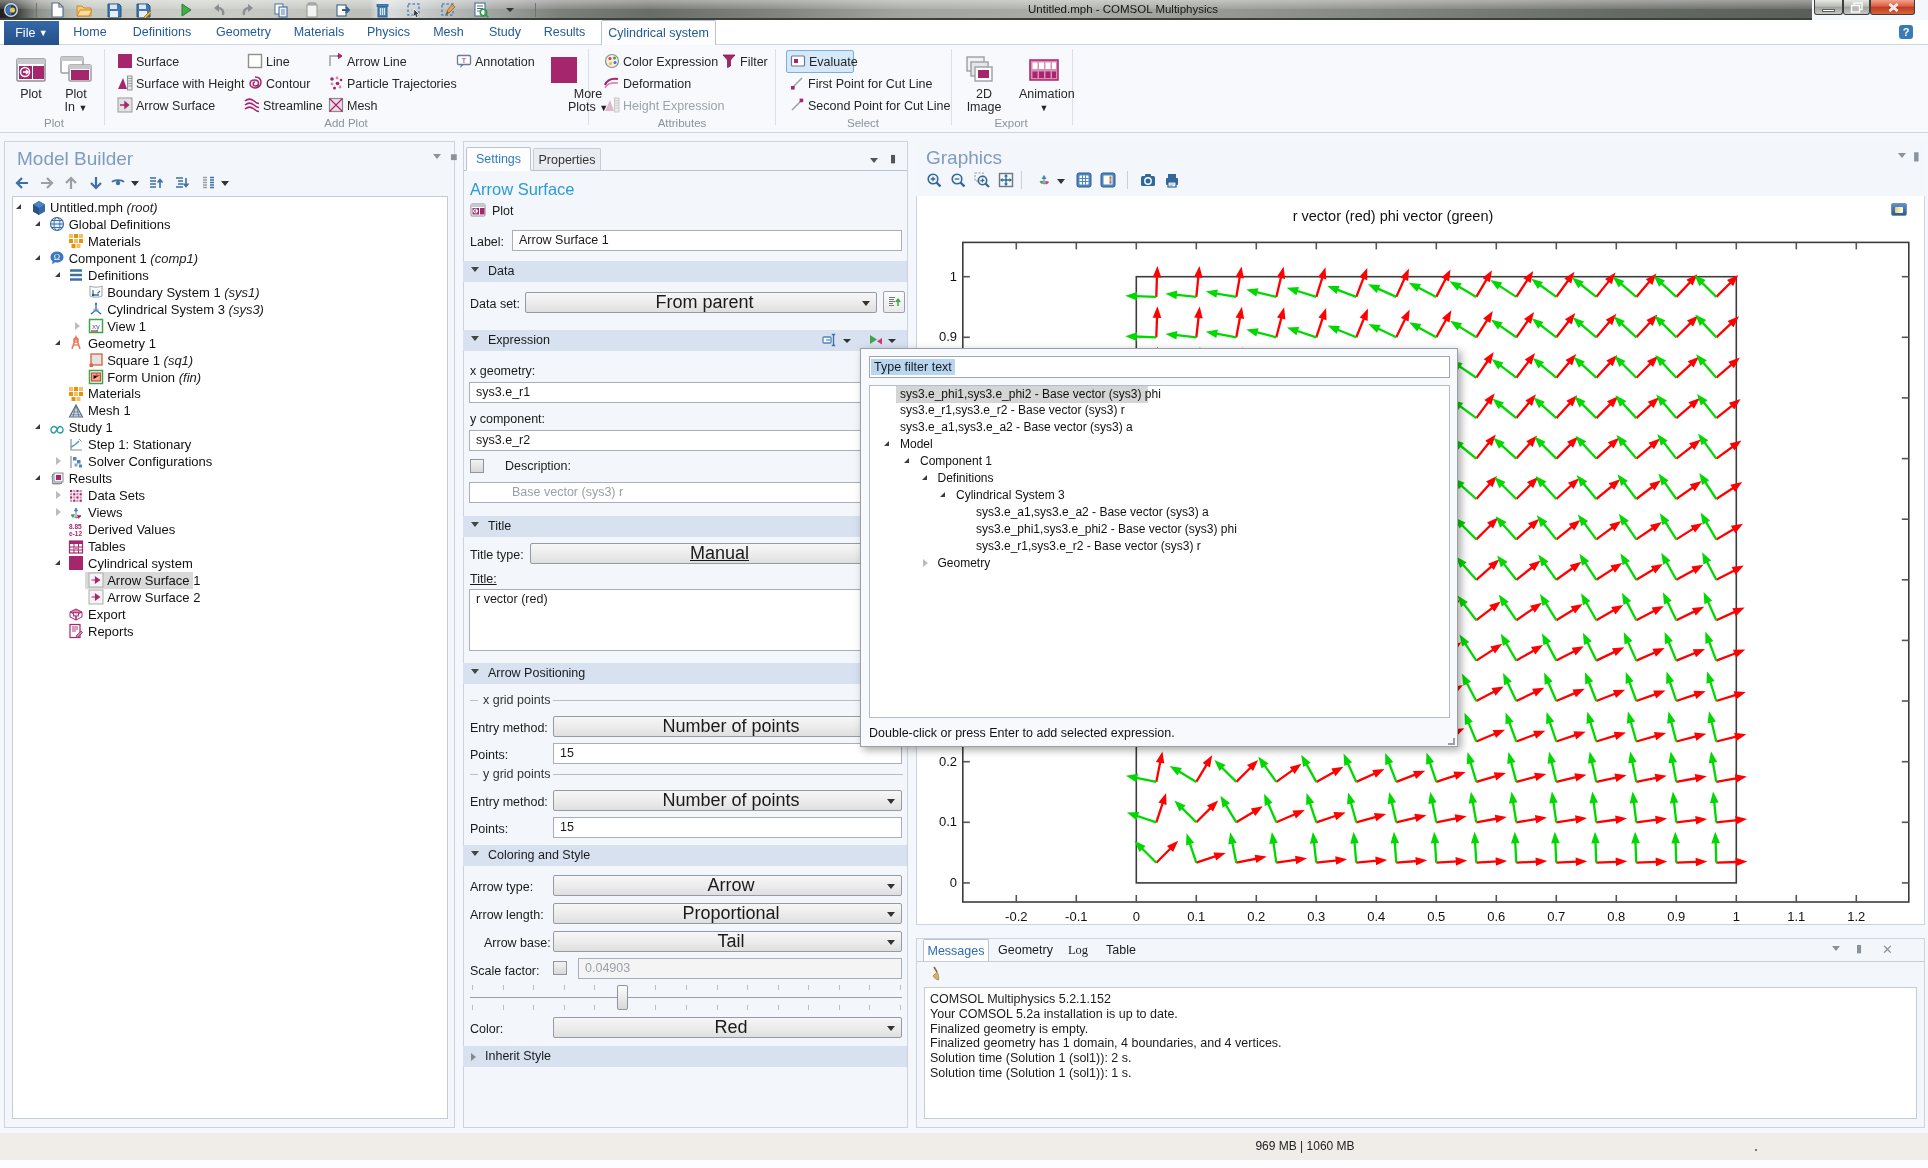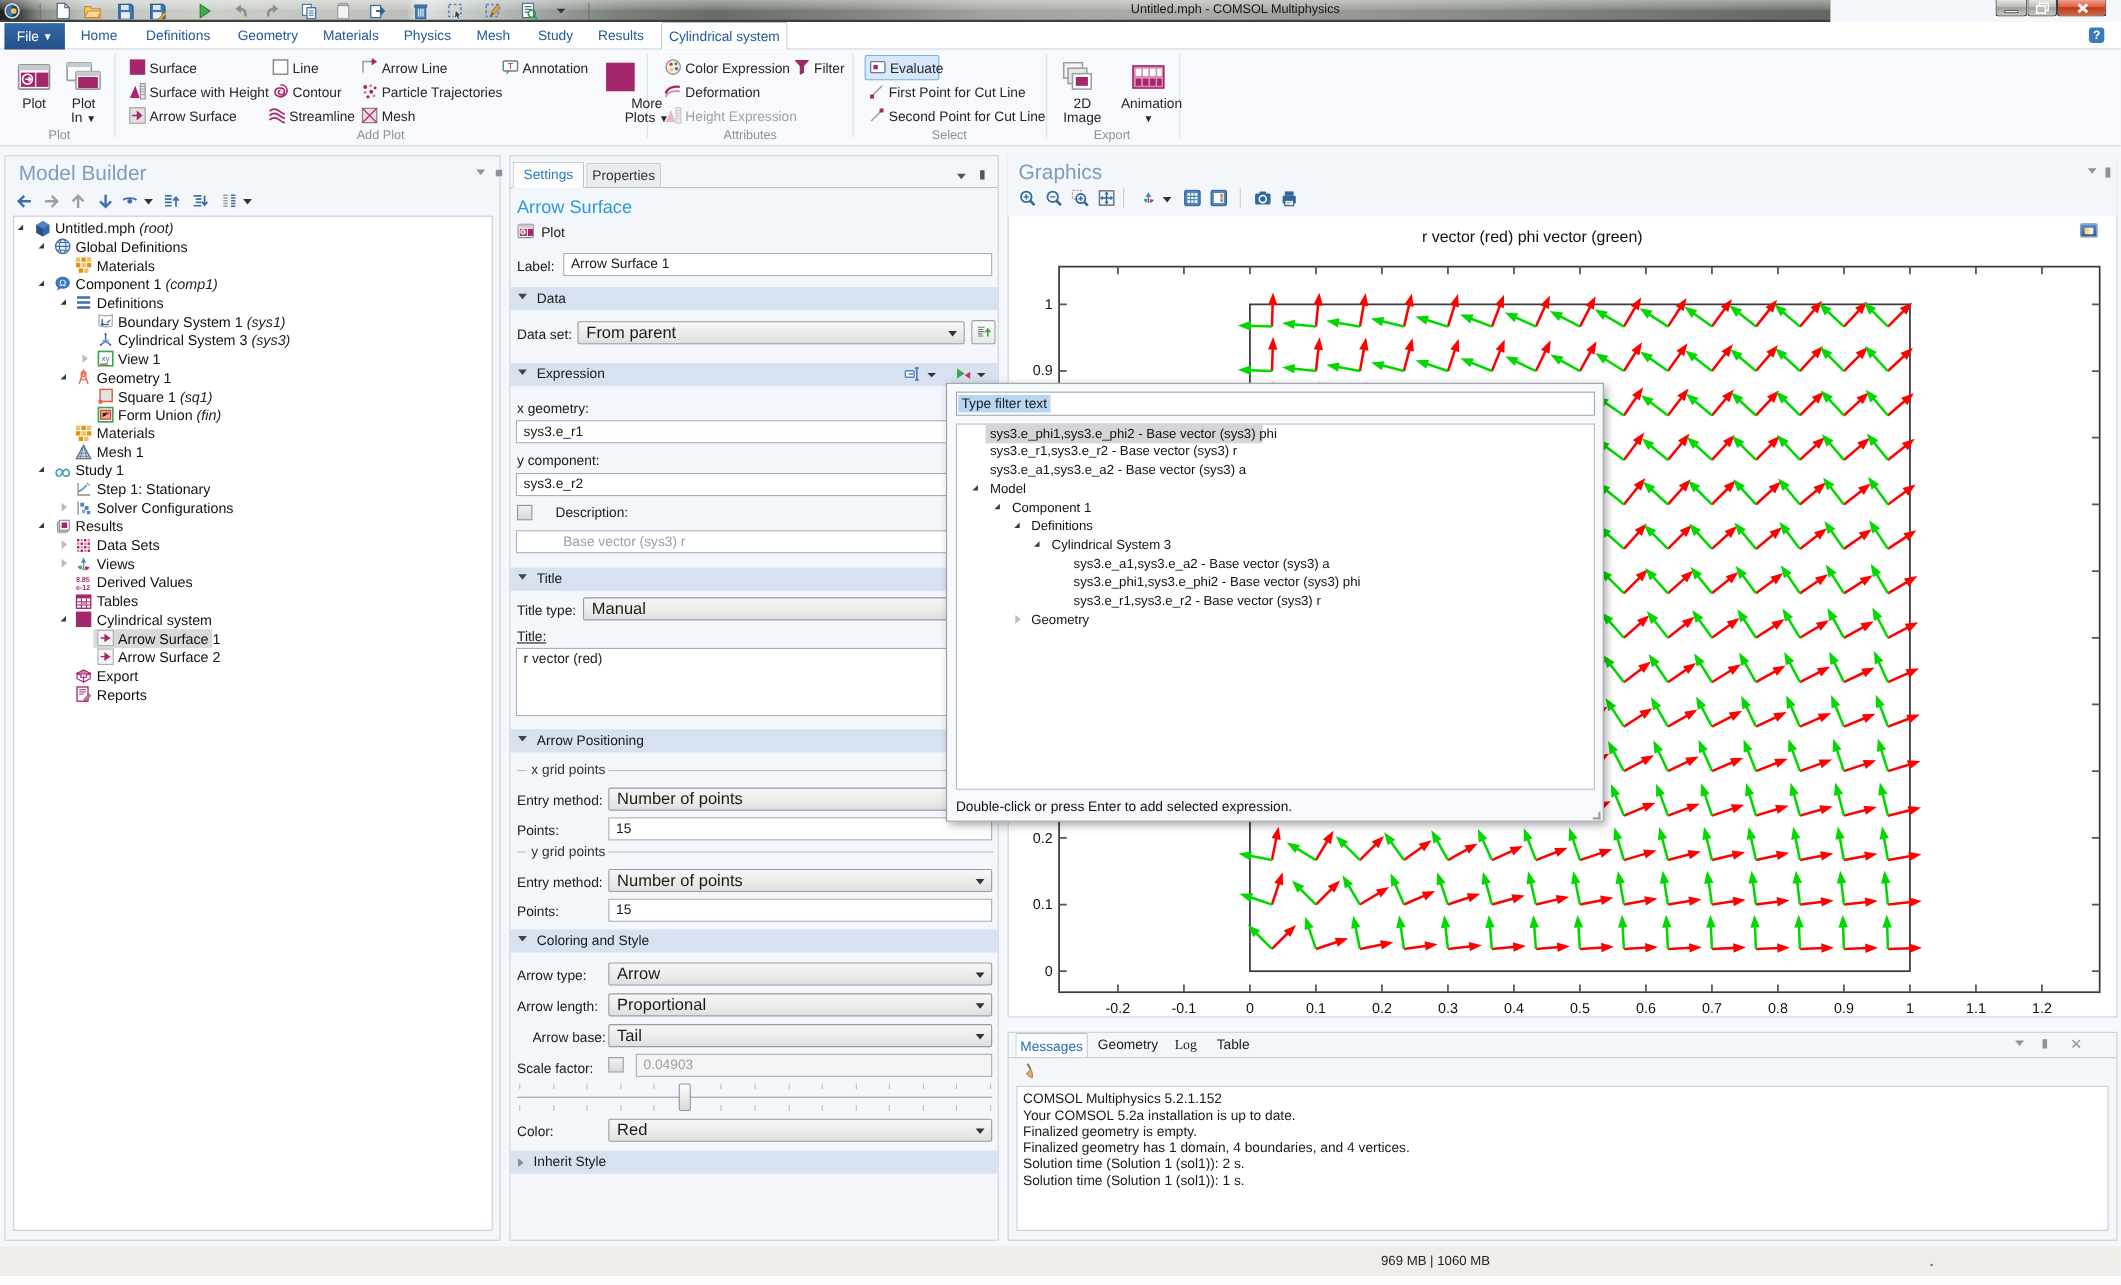--- a/index.html
+++ b/index.html
@@ -1,18 +1,18 @@
 <!DOCTYPE html>
 <html><head><meta charset="utf-8"><title>COMSOL</title>
 <style>
 *{margin:0;padding:0;box-sizing:border-box;}
 html,body{width:1928px;height:1168px;overflow:hidden;}
 body{font-family:"Liberation Sans",sans-serif;font-size:12.5px;color:#1a1a1a;background:#f4f7fb;position:relative;}
 .abs{position:absolute;}
-.titlebar{left:0;top:0;width:1664px;height:20px;border-bottom:0;box-shadow:inset 0 -2px 0 #3c3f3a;
+.titlebar{left:0;top:0;width:1812px;height:20px;border-bottom:0;box-shadow:inset 0 -2px 0 #3c3f3a;
  background:linear-gradient(to right,#1f201e 0px,#31342f 14px,#8d918b 38px,#c2c5bf 80px,#cbcec8 200px,#bcbfb9 370px,#83878131 380px,#7c807a 560px,#696d67 650px,#82857f 780px,#a2a59f 900px,#abaea8 1080px,#979a94 1220px,#7e827c 1420px,#666a64 1620px,#5b5f59 1810px,#60645e 1928px);}
 .titlebar::after{content:"";position:absolute;left:0;top:0;width:100%;height:9px;background:linear-gradient(rgba(255,255,255,.42),rgba(255,255,255,.10));}
 .tb-title{position:absolute;top:3px;left:1020px;color:#151515;font-size:11.5px;letter-spacing:0px;z-index:3;}
 .winbtn{position:absolute;top:0;height:15px;z-index:4;border:1px solid #3c3f3a;border-top:none;border-radius:0 0 3px 3px;}
 .winbtn.min{left:1814px;width:29px;background:linear-gradient(#e6e8e3,#b9bcb6 45%,#9da19b 50%,#c6c9c3);}
 .winbtn.max{left:1843px;width:27px;background:linear-gradient(#e6e8e3,#b9bcb6 45%,#9da19b 50%,#c6c9c3);}
 .winbtn.close{left:1870px;width:45px;background:linear-gradient(#f0a18e,#d95f41 45%,#bf3a1d 50%,#d8643d);}
 .menurow{left:0;top:20px;width:1928px;height:25px;background:#ffffff;z-index:2;}
 .filebtn{position:absolute;left:4px;top:1px;width:55px;height:24px;z-index:3;background:linear-gradient(#3468a8,#235089);color:#fff;text-align:center;line-height:24px;font-size:12.5px;}
 .mtab{position:absolute;top:0;height:25px;line-height:25px;color:#235a97;font-size:12.5px;text-align:center;}
@@ -24,21 +24,21 @@
 .rbtn-small{position:absolute;height:17px;line-height:17px;font-size:12.5px;color:#262626;white-space:nowrap;}
 .rbtn-small .ic{display:inline-block;width:16px;height:16px;vertical-align:-3px;margin-right:3px;}
 .rbig-label{position:absolute;text-align:center;font-size:12.5px;color:#262626;line-height:13px;white-space:nowrap;}
 .gray{color:#9aa3ac;}
 .panel{background:#f3f6fa;border:1px solid #ccd3dc;}
 .phead{color:#7d9cc0;font-size:19px;}
 .whitebox{background:#fff;border:1px solid #c5ccd4;}
 .sechead{position:absolute;left:0;width:100%;height:21px;background:#d7e1ef;line-height:21px;}
 .sechead .tri{display:inline-block;margin:0 9px 1px 8px;width:0;height:0;border-left:4px solid transparent;border-right:4px solid transparent;border-top:5px solid #444;vertical-align:2px;}
 .sechead .trir{display:inline-block;margin:0 9px 0 8px;width:0;height:0;border-top:4px solid transparent;border-bottom:4px solid transparent;border-left:5px solid #888;vertical-align:-1px;}
-.combo{position:absolute;background:linear-gradient(#f7f7f7,#eaeaea 60%,#dfdfdf);border:1px solid #949ba4;border-radius:2px;line-height:19px;padding-left:7px;font-size:15px;color:#1a1a1a;}
+.combo{position:absolute;background:linear-gradient(#f7f7f7,#eaeaea 60%,#dfdfdf);border:1px solid #949ba4;border-radius:2px;line-height:19px;padding-left:7px;font-size:18px;color:#1a1a1a;text-align:center;}
 .combo .arr{position:absolute;right:6px;top:8px;width:0;height:0;border-left:4px solid transparent;border-right:4px solid transparent;border-top:5px solid #333;}
 .tinput{position:absolute;background:#fff;border:1px solid #a8afb8;line-height:19px;padding-left:6px;font-size:12.5px;}
 .flabel{position:absolute;font-size:12.5px;color:#1a1a1a;white-space:nowrap;}
 .tree-row{position:absolute;height:17px;line-height:17px;white-space:nowrap;font-size:13px;color:#111;}
 .tree-row i{font-style:italic;color:#222;}
 .ticon{position:absolute;width:16px;height:16px;}
 .msg-tab{position:absolute;top:0;height:22px;line-height:22px;text-align:center;font-size:12.5px;color:#1a1a1a;}
 .msg-tab.active{background:#fdfdfd;border:1px solid #b9c4d2;border-bottom:none;border-radius:2px 2px 0 0;color:#2b6cb5;}
 .statusbar{left:0;top:1133px;width:1928px;height:27px;background:#f0ede9;}
 .popup{left:860px;top:348px;width:598px;height:399px;background:#f7f9fc;border:1px solid #9aa0a8;box-shadow:3px 3px 8px rgba(0,0,0,0.35);z-index:50;}
@@ -660,21 +660,21 @@
 <div class="abs" style="left:888px;top:339px;width:0;height:0;border-left:4px solid transparent;border-right:4px solid transparent;border-top:4.5px solid #333;"></div>
 <div class="flabel" style="left:470px;top:364px;">x geometry:</div>
 <div class="tinput" style="left:469px;top:382px;width:433px;height:21px;">sys3.e_r1</div>
 <div class="flabel" style="left:470px;top:412px;">y component:</div>
 <div class="tinput" style="left:469px;top:430px;width:433px;height:21px;">sys3.e_r2</div>
 <div class="abs" style="left:470px;top:459px;width:14px;height:14px;background:linear-gradient(#f2f2f2,#d8d8d8);border:1px solid #8e959c;"></div>
 <div class="flabel" style="left:505px;top:459px;">Description:</div>
 <div class="tinput" style="left:469px;top:482px;width:433px;height:21px;color:#9aa0a6;padding-left:42px;">Base vector (sys3) r</div>
 <div class="abs sechead" style="left:463px;top:516px;width:444px;"><span class="tri"></span>Title</div>
 <div class="flabel" style="left:470px;top:548px;">Title type:</div>
-<div class="combo" style="left:530px;top:543px;width:372px;height:21px;">Manual<span class="arr"></span></div>
+<div class="combo" style="left:530px;top:543px;width:372px;height:21px;text-decoration:underline;">Manual<span class="arr"></span></div>
 <div class="flabel" style="left:470px;top:572px;text-decoration:underline;">Title:</div>
 <div class="abs" style="left:469px;top:589px;width:433px;height:62px;background:#fff;border:1px solid #a8afb8;padding:2px 6px;font-size:12.5px;">r vector (red)</div>
 <div class="abs sechead" style="left:463px;top:663px;width:444px;"><span class="tri"></span>Arrow Positioning</div>
 <div class="abs" style="left:470px;top:700px;width:8px;height:1px;background:#b6bec6;"></div>
 <div class="flabel" style="left:483px;top:693px;color:#333;">x grid points</div>
 <div class="abs" style="left:553px;top:700px;width:350px;height:1px;background:#b6bec6;"></div>
 <div class="flabel" style="left:470px;top:721px;">Entry method:</div>
 <div class="combo" style="left:553px;top:716px;width:349px;height:21px;">Number of points<span class="arr"></span></div>
 <div class="flabel" style="left:470px;top:748px;">Points:</div>
 <div class="tinput" style="left:553px;top:743px;width:349px;height:21px;">15</div>

